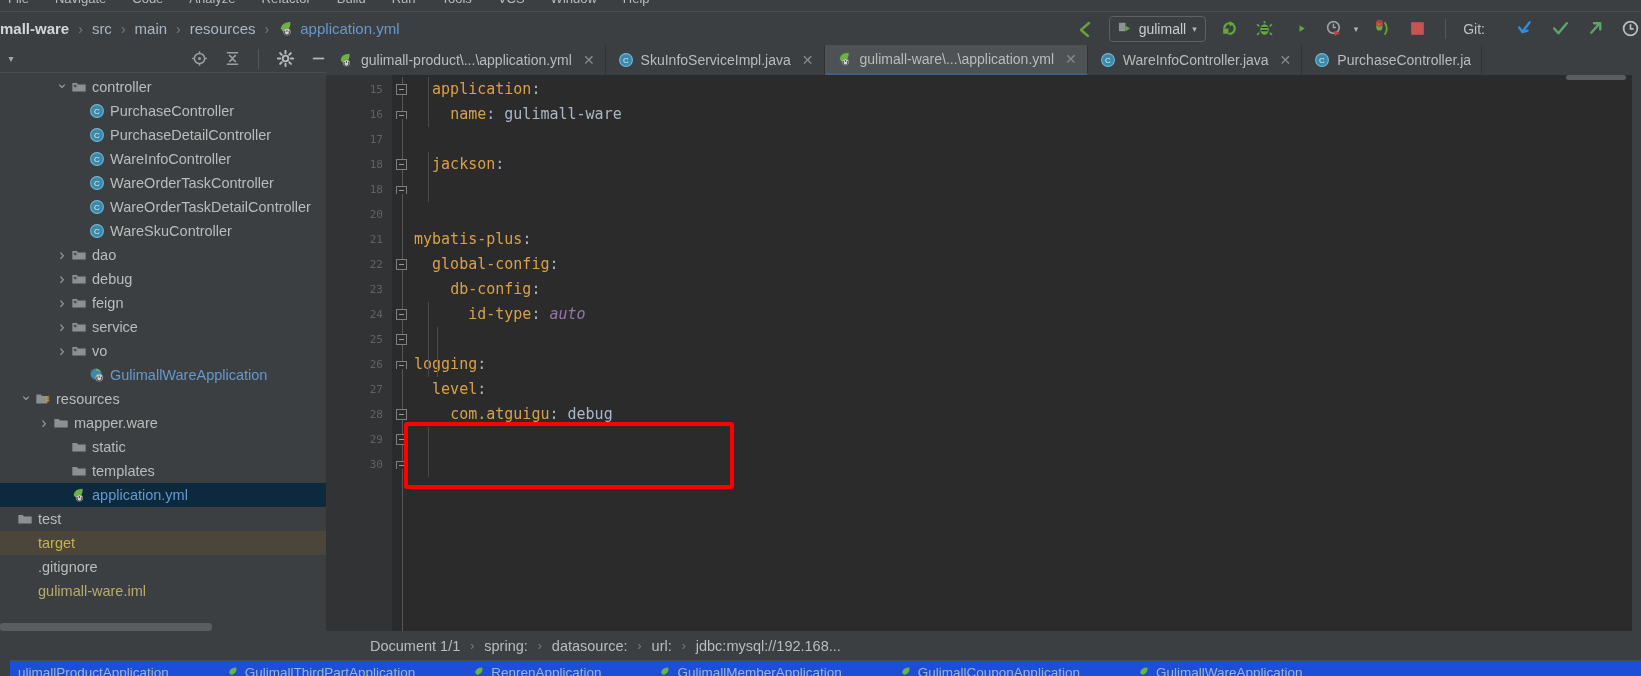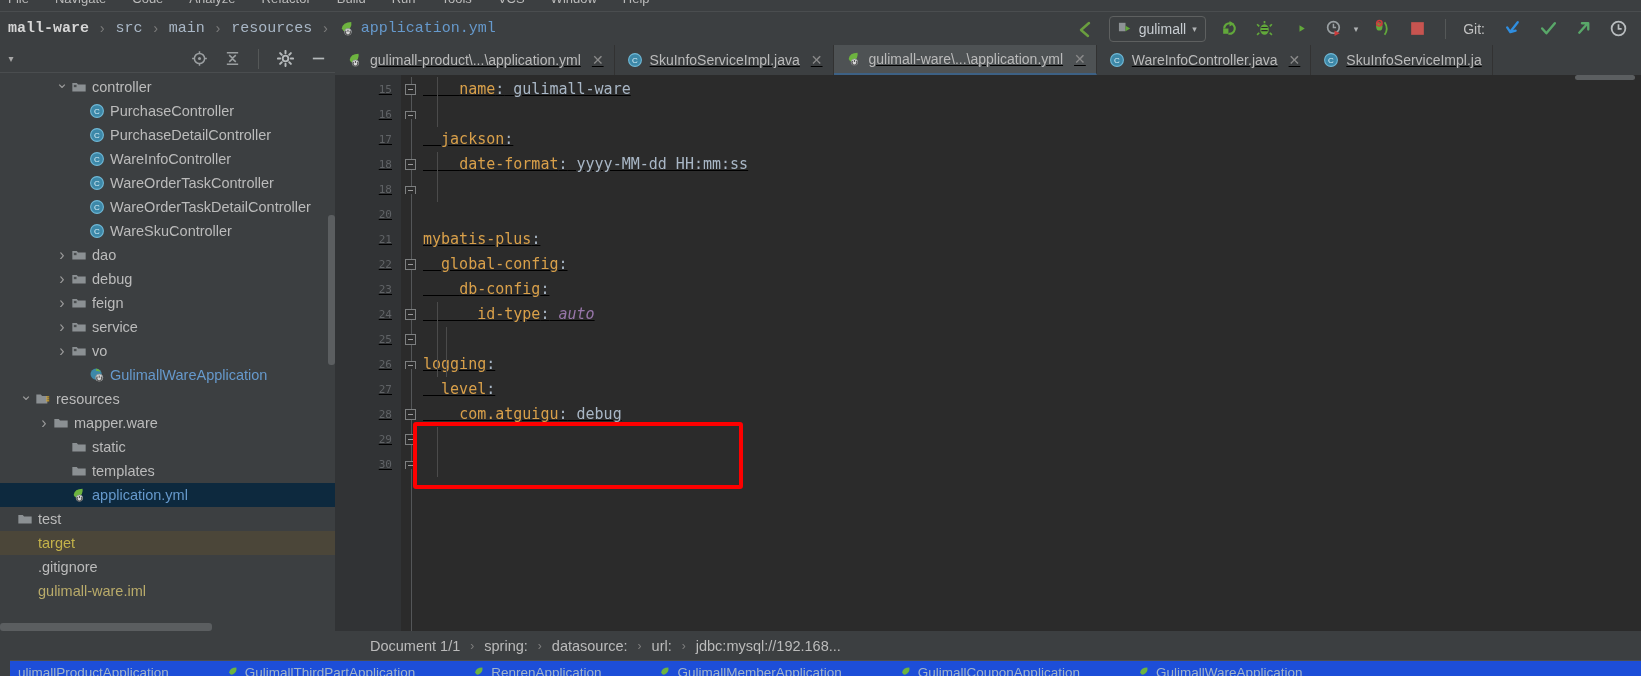--- a/index.html
+++ b/index.html
@@ -22,41 +22,41 @@
     position: relative; top: -7px;
   }
   .menubar .menu-items span { white-space: nowrap; }
 
   
   .navbar {
     position: absolute; top: 11px; left: 0; width: 1641px; height: 34px;
     background: #3c3f41; border-top: 1px solid #4a4d4f;
     display: flex; align-items: center;
   }
-  .crumbs { display: flex; align-items: flex-end; padding-left: 8px; font-family: Liberation Mono, monospace; }
+  .crumbs { display: flex; align-items: flex-end; padding-left: 0px; }
   .crumb { font-size: 15px; color: #a9b7c6; white-space: nowrap; }
   .crumb.bold { font-weight: bold; color: #d6d6d6; }
   .crumb.file { color: #6699cc; }
   .crumb-sep { color: #7a7a7a; font-size: 14px; margin: 0 9px; }
 
   .nav-right {
     margin-left: auto; display: flex; align-items: center; gap: 13px;
-    padding-right: 12px;
+    padding-right: 0;
   }
   .icon-btn {
     display: inline-flex; align-items: center; justify-content: center;
     width: 22px; height: 22px;
   }
   .runconfig {
     display: flex; align-items: center; gap: 6px;
     height: 26px; padding: 0 8px;
     border: 1px solid #5e6060; border-radius: 4px;
     color: #c8cdd2; font-size: 14px;
   }
-  .git-label { color: #c0c0c0; font-size: 14px; margin-right: 4px; }
+  .git-label { color: #c0c0c0; font-size: 14px; margin-right: 16px; }
   .vsep { width: 1px; height: 20px; background: #555858; margin: 0 4px; }
 
   
   .sidebar {
     position: absolute; top: 45px; left: 0; width: 335px; height: 586px;
     background: #3c3f41;
   }
   .sidebar-header {
     height: 28px; display: flex; align-items: center;
     padding-right: 6px; border-bottom: 1px solid #4a4d4f;
@@ -91,23 +91,22 @@
     position: absolute; right: 0px; top: 170px;
     width: 7px; height: 150px; background: #5b5e60; border-radius: 3px;
   }
   .tree-hscroll {
     position: absolute; left: 0px; bottom: 0px;
     width: 212px; height: 8px; background: #5b5e60; border-radius: 3px;
   }
 
   
   .editor-area {
-    position: absolute; top: 45px; left: 335px; width: 1306px; height: 586px;
+    position: absolute; top: 45px; left: 326px; width: 1306px; height: 586px;
     background: #1d4ed8;
-    text-decoration: underline;
   }
   .tabs {
     display: flex; align-items: stretch; height: 30px;
     background: #3c3f41; overflow: hidden;
   }
   .tab {
     display: flex; align-items: center; gap: 7px;
     padding: 0 10px 0 12px; height: 30px;
     font-size: 14px; color: #bbbbbb; white-space: nowrap;
     border-right: 1px solid #323232;
@@ -643,21 +642,21 @@
           <span class="close">✕</span>
         </div>
         <div class="tab">
           <span class="tabico">
             <svg width="16" height="16" viewBox="0 0 16 16">
               <circle cx="8" cy="8" r="6.4" fill="#3d88a8"></circle>
               <circle cx="8" cy="8" r="6.4" fill="none" stroke="#6fb8d6" stroke-width="1.1"></circle>
               <text x="8" y="11.4" font-size="8" font-family="Liberation Sans,sans-serif" fill="#d6eef7" text-anchor="middle">C</text>
             </svg>
           </span>
-          <span>SkuInfoServiceImpl.ja</span>
+          <span>PurchaseController.ja</span>
         </div>
       </div>
 
     <div class="code-wrap">
       <div class="gutter" id="gutter">
           <div class="ln">15</div>
           <div class="ln">16</div>
           <div class="ln">17</div>
           <div class="ln">18</div>
           <div class="ln">18</div>
@@ -709,24 +708,24 @@
           </div>
           <div class="fr">
             <span class="fold-marker"></span>
           </div>
           <div class="fr">
             <span class="fold-marker tail"></span>
           </div>
         </div>
       <div class="code" id="code">
         <div class="ed-hscroll"></div>
+      <div class="cl"><span class="v">  </span><span class="key-yaml">application</span><span class="sep">:</span></div>
           <div class="cl"><span class="v">    </span><span class="key-yaml">name</span><span class="sep">:</span><span class="v"> gulimall-ware</span></div>
           <div class="cl"></div>
           <div class="cl"><span class="v">  </span><span class="key-yaml">jackson</span><span class="sep">:</span></div>
-          <div class="cl"><span class="v">    </span><span class="key-yaml">date-format</span><span class="sep">:</span><span class="v"> yyyy-MM-dd HH:mm:ss</span></div>
           <div class="cl"></div>
           <div class="cl"></div>
           <div class="cl"><span class="v"></span><span class="key-yaml">mybatis-plus</span><span class="sep">:</span></div>
           <div class="cl"><span class="v">  </span><span class="key-yaml">global-config</span><span class="sep">:</span></div>
           <div class="cl"><span class="v">    </span><span class="key-yaml">db-config</span><span class="sep">:</span></div>
           <div class="cl"><span class="v">      </span><span class="key-yaml">id-type</span><span class="sep">:</span><span class="v-it"> auto</span></div>
           <div class="cl"></div>
           <div class="cl"><span class="v"></span><span class="key-yaml">logging</span><span class="sep">:</span></div>
           <div class="cl"><span class="v">  </span><span class="key-yaml">level</span><span class="sep">:</span></div>
           <div class="cl"><span class="v">    </span><span class="key-yaml">com.atguigu</span><span class="sep">:</span><span class="v"> debug</span></div>

